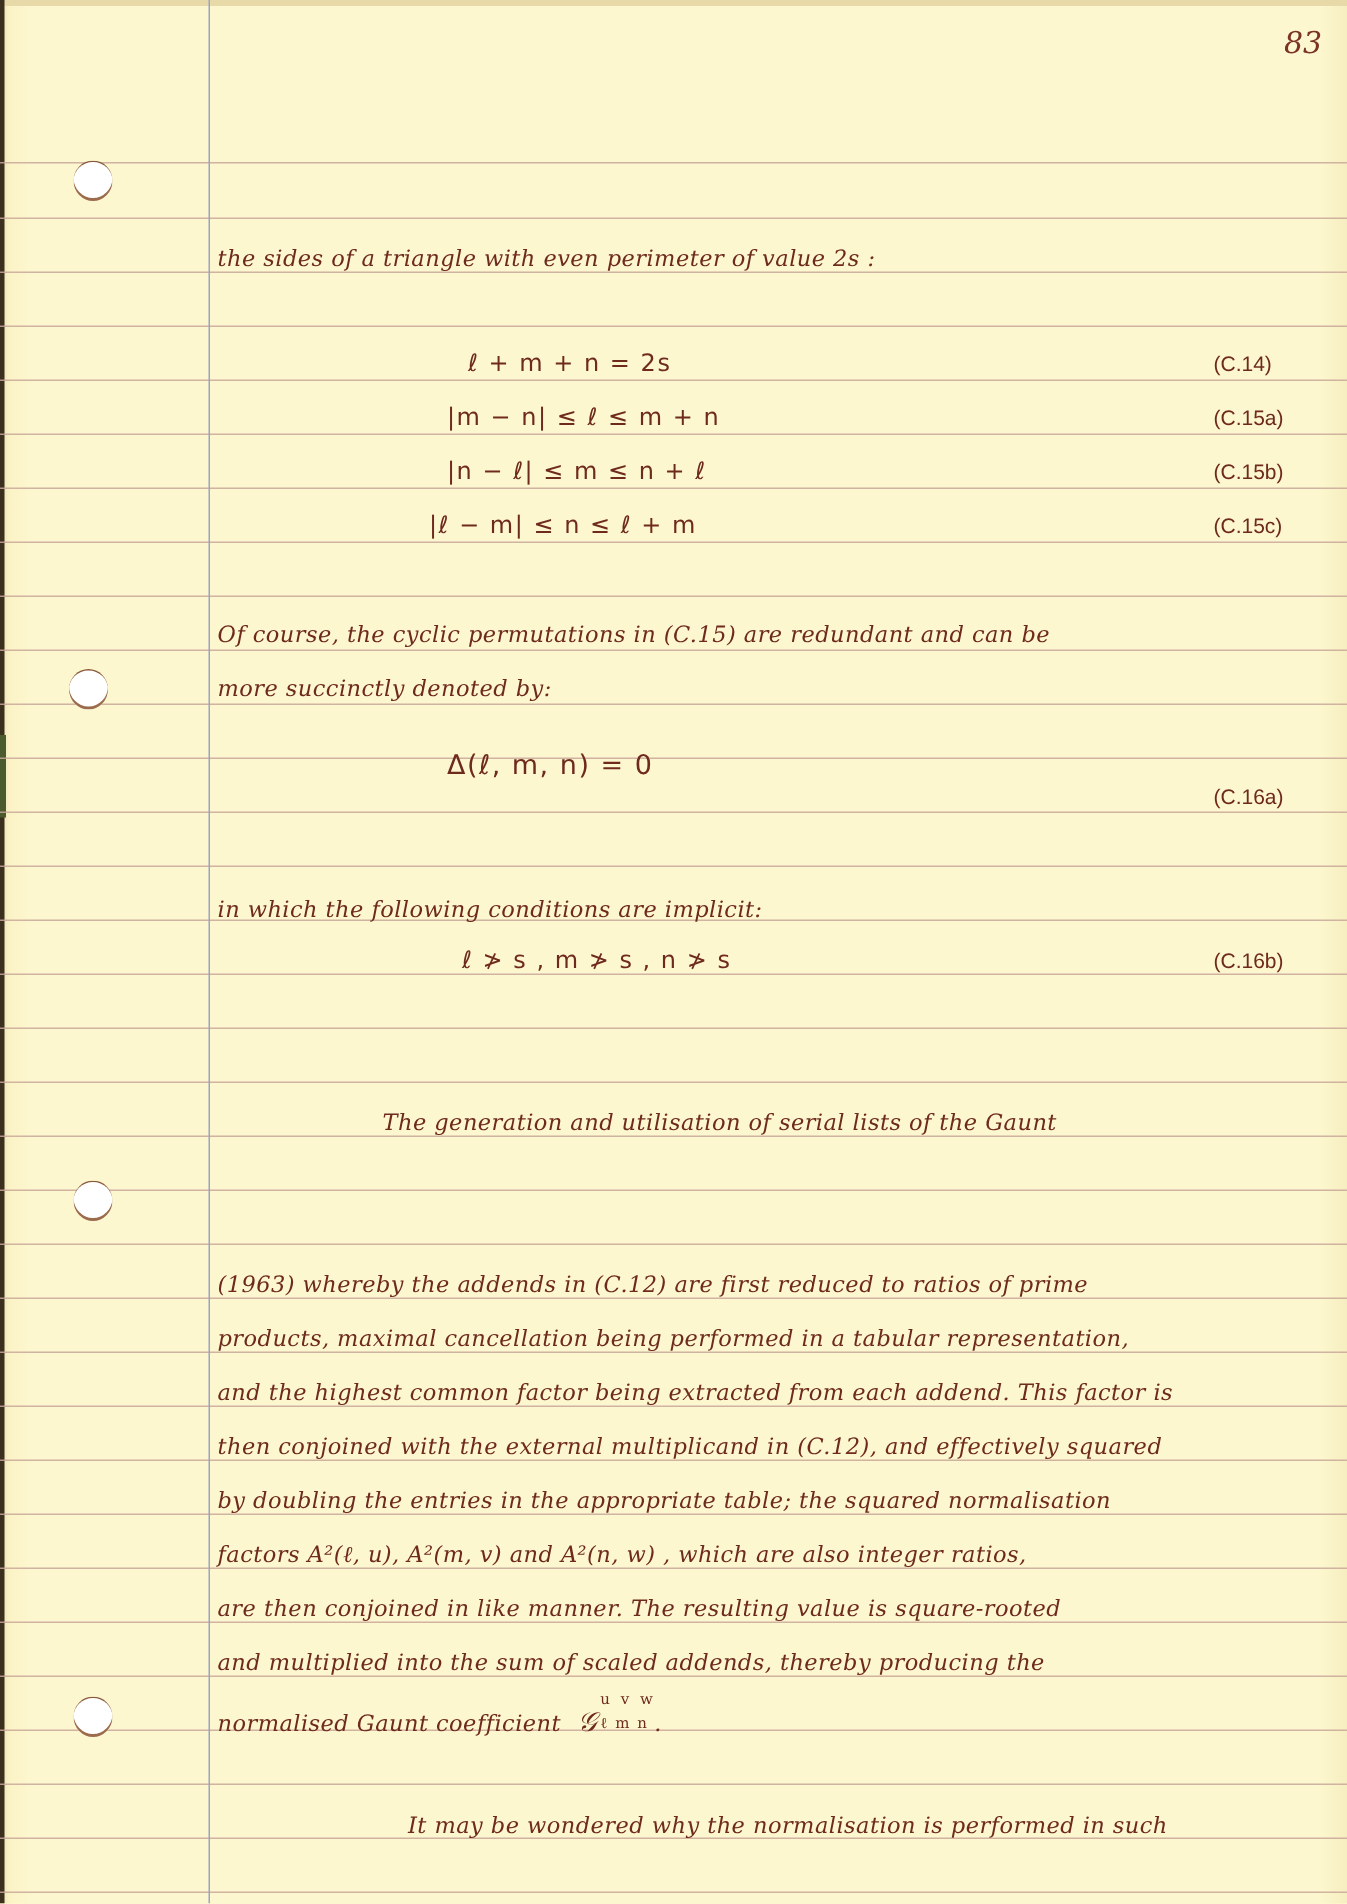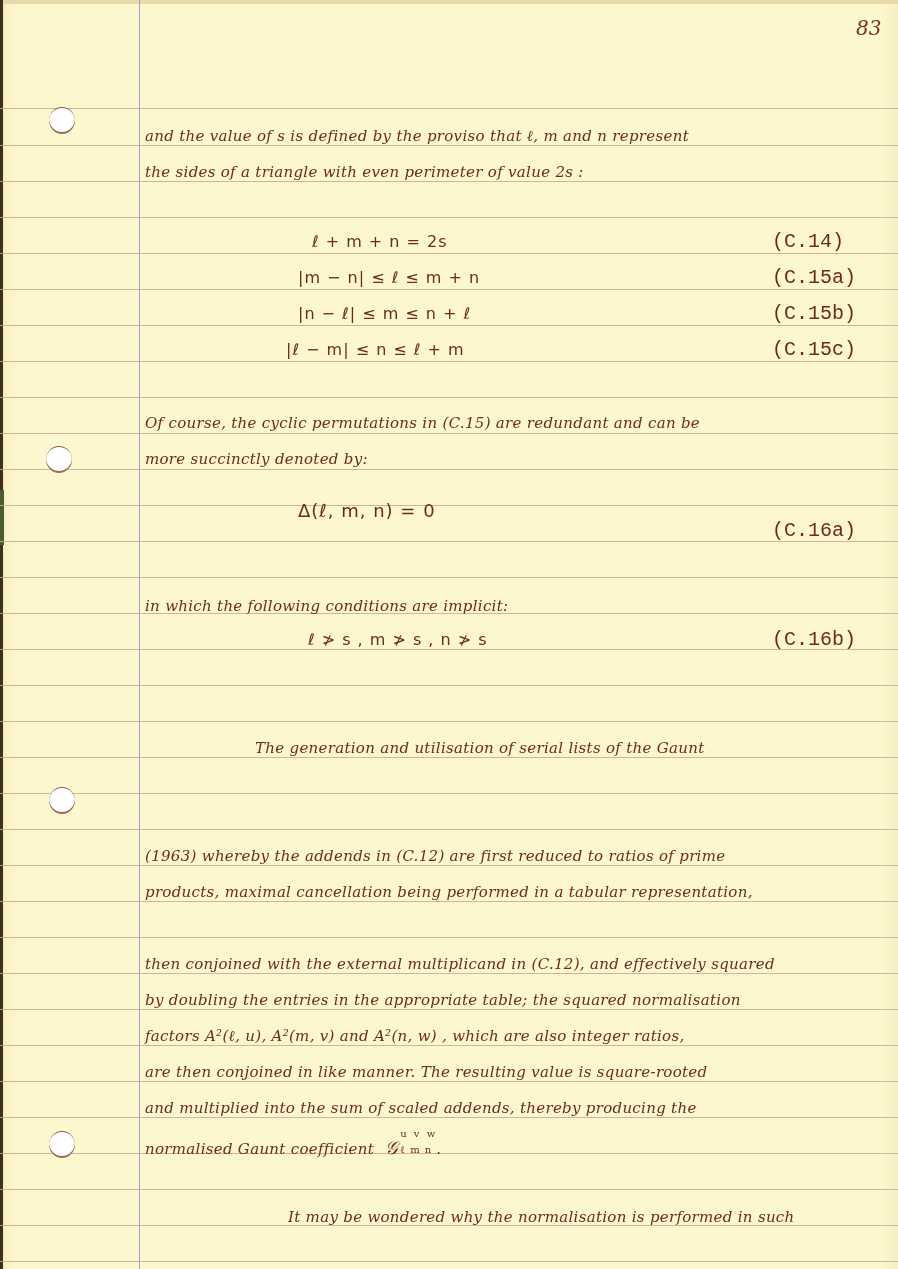--- a/index.html
+++ b/index.html
@@ -72,24 +72,24 @@
       position: absolute;
       color: #6e2a1d;
       font-family: "DejaVu Sans", sans-serif;
       font-size: 16px;
       white-space: nowrap;
       line-height: 20px;
       letter-spacing: 1px;
     }
     .eqnum {
       position: absolute;
-      left: 772px;
+      left: 809px;
       color: #6e2a1d;
-      font-family: Liberation Mono, monospace;
-      font-size: 20px;
+      font-family: Liberation Sans, sans-serif;
+      font-size: 14px;
       white-space: nowrap;
       line-height: 20px;
     }
     .page-number {
       position: absolute;
       left: 856px; top: 16px;
       color: #7a3324;
       font-family: "DejaVu Serif", serif;
       font-size: 20px;
       font-style: italic;
@@ -152,21 +152,20 @@
 
   <div class="margin-line"></div>
 
   <div class="hole" style="left:49px;top:107px"></div>
   <div class="hole" style="left:46px;top:446px"></div>
   <div class="hole" style="left:49px;top:787px"></div>
   <div class="hole" style="left:49px;top:1131px"></div>
 
   <div class="page-number">83</div>
 
-  <div class="line" style="top:126px">and the value of s is defined by the proviso that ℓ, m and n represent</div>
   <div class="line" style="top:162px">the sides of a triangle with even perimeter of value 2s :</div>
 
   <div class="eq" style="left:312px;top:232px">ℓ + m + n = 2s</div>
   <div class="eqnum" style="top:232px">(C.14)</div>
 
   <div class="eq" style="left:298px;top:268px">|m − n| ≤ ℓ ≤ m + n</div>
   <div class="eqnum" style="top:268px">(C.15a)</div>
 
   <div class="eq" style="left:298px;top:304px">|n − ℓ| ≤ m ≤ n + ℓ</div>
   <div class="eqnum" style="top:304px">(C.15b)</div>
@@ -180,24 +179,25 @@
   <div class="eq" style="left:298px;top:501px;font-size:18px">Δ(ℓ, m, n) = 0</div>
   <div class="eqnum" style="top:521px">(C.16a)</div>
 
   <div class="line" style="top:596px">in which the following conditions are implicit:</div>
   <div class="eq" style="left:308px;top:630px">ℓ ≯ s ,  m ≯ s ,  n ≯ s</div>
   <div class="eqnum" style="top:630px">(C.16b)</div>
 
   <div class="line" style="top:738px;left:255px">The generation and utilisation of serial lists of the Gaunt</div>
   <div class="line" style="top:846px">(1963) whereby the addends in (C.12) are first reduced to ratios of prime</div>
   <div class="line" style="top:882px">products, maximal cancellation being performed in a tabular representation,</div>
+  <div class="line" style="top:918px">and the highest common factor being extracted from each addend. This factor is</div>
   <div class="line" style="top:954px">then conjoined with the external multiplicand in (C.12), and effectively squared</div>
   <div class="line" style="top:990px">by doubling the entries in the appropriate table; the squared normalisation</div>
   <div class="line" style="top:1026px">factors A²(ℓ, u), A²(m, v) and A²(n, w) , which are also integer ratios,</div>
   <div class="line" style="top:1062px">are then conjoined in like manner. The resulting value is square-rooted</div>
   <div class="line" style="top:1098px">and multiplied into the sum of scaled addends, thereby producing the</div>
   <div class="line" style="top:1134px">
     <span>normalised Gaunt coefficient</span>
     <span style="font-size:18px;margin-left:6px">𝒢</span><span class="stack"><span class="up">u v w</span><span class="dn">ℓ m n</span></span><span>.</span>
   </div>
 
-  <div class="line" style="top:1207px;left:288px">It may be wondered why the normalisation is performed in such</div>
+  <div class="line" style="top:1207px;left:272px">It may be wondered why the normalisation is performed in such</div>
 </div>
 
 </body></html>

